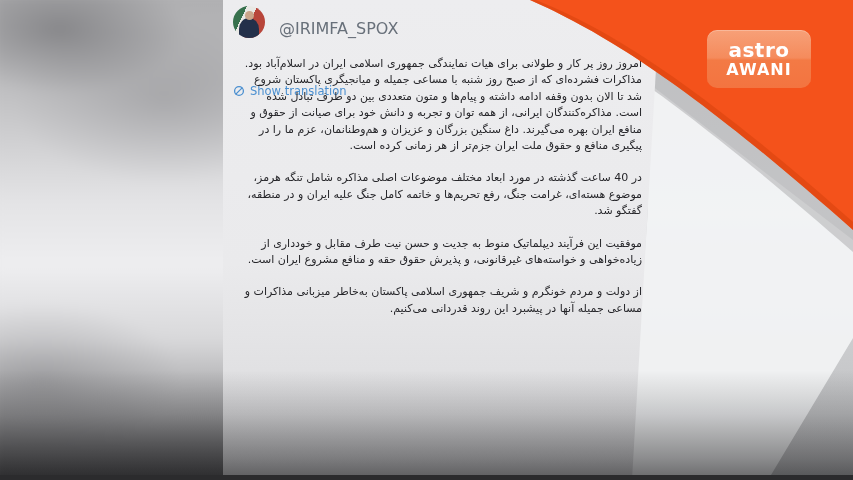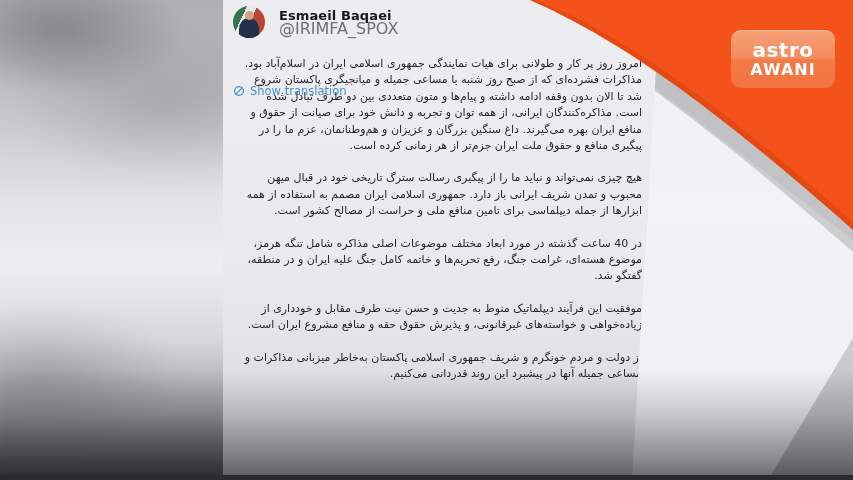--- a/index.html
+++ b/index.html
@@ -67,21 +67,20 @@
   #tweet-body p{margin:0 0 16px 0;}
   
   #wedge-svg{position:absolute;inset:0;z-index:4;pointer-events:none;}
   #logo-box{
     position:absolute;left:707px;top:30px;width:104px;height:58px;z-index:5;
     border-radius:10px;
     background:linear-gradient(180deg,#f7a078 0%,#f58b5c 48%,#f37a45 52%,#f37440 100%);
     box-shadow:inset 0 1px 0 rgba(255,255,255,.25);
     display:flex;flex-direction:column;align-items:center;justify-content:center;
     color:#ffffff;
-    margin-left:24px;
   }
   #logo-box .l1{font-size:20px;font-weight:bold;line-height:22px;letter-spacing:.5px;}
   #logo-box .l2{font-size:16px;font-weight:bold;line-height:18px;letter-spacing:1px;}
   
   #vignette{
     position:absolute;left:0;right:0;bottom:0;height:110px;z-index:6;pointer-events:none;
     background:linear-gradient(180deg,rgba(20,20,22,0) 0%,rgba(20,20,22,.18) 40%,rgba(20,20,22,.45) 80%,rgba(20,20,22,.62) 100%);
   }
   #bottom-strip{
     position:absolute;left:0;right:0;bottom:0;height:5px;z-index:7;
@@ -102,34 +101,32 @@
     <path d="M538,2 C 615,36 705,96 853,230 L853,252 C 700,118 612,56 530,12 Z" fill="#aeafb1" opacity="0.55"></path>
   </svg>
 
   <div id="card">
 
     <div id="avatar">
       <span class="suit"></span>
       <span class="head"></span>
     </div>
 
-    <div class="author-name">Esmaeil Baqaei</div>
     <div class="author-handle">@IRIMFA_SPOX</div>
 
     <div class="show-translation">
       <svg width="12" height="12" viewBox="0 0 12 12">
         <circle cx="6" cy="6" r="4.4" fill="none" stroke="#4a8fd0" stroke-width="1.3"></circle>
         <line x1="2.6" y1="9.4" x2="9.4" y2="2.6" stroke="#4a8fd0" stroke-width="1.3"></line>
       </svg>
       <span>Show translation</span>
     </div>
 
     <div id="tweet-body" dir="rtl">
       <p>امروز روز پر کار و طولانی برای هیات نمایندگی جمهوری اسلامی ایران در اسلام‌آباد بود. مذاکرات فشرده‌ای که از صبح روز شنبه با مساعی جمیله و میانجیگری پاکستان شروع شد تا الان بدون وقفه ادامه داشته و پیام‌ها و متون متعددی بین دو طرف تبادل شده است. مذاکره‌کنندگان ایرانی، از همه توان و تجربه و دانش خود برای صیانت از حقوق و منافع ایران بهره می‌گیرند. داغ سنگین بزرگان و عزیزان و هم‌وطنانمان، عزم ما را در پیگیری منافع و حقوق ملت ایران جزم‌تر از هر زمانی کرده است.</p>
-      <p>هیچ چیزی نمی‌تواند و نباید ما را از پیگیری رسالت سترگ تاریخی خود در قبال میهن محبوب و تمدن شریف ایرانی باز دارد. جمهوری اسلامی ایران مصمم به استفاده از همه ابزارها از جمله دیپلماسی برای تامین منافع ملی و حراست از مصالح کشور است.</p>
       <p>در 40 ساعت گذشته در مورد ابعاد مختلف موضوعات اصلی مذاکره شامل تنگه هرمز، موضوع هسته‌ای، غرامت جنگ، رفع تحریم‌ها و خاتمه کامل جنگ علیه ایران و در منطقه، گفتگو شد.</p>
       <p>موفقیت این فرآیند دیپلماتیک منوط به جدیت و حسن نیت طرف مقابل و خودداری از زیاده‌خواهی و خواسته‌های غیرقانونی، و پذیرش حقوق حقه و منافع مشروع ایران است.</p>
       <p>از دولت و مردم خونگرم و شریف جمهوری اسلامی پاکستان به‌خاطر میزبانی مذاکرات و مساعی جمیله آنها در پیشبرد این روند قدردانی می‌کنیم.</p>
     </div>
   </div>
 
   <svg id="wedge-svg" width="853" height="480" viewBox="0 0 853 480">
     <path d="M530,0 C 612,36 702,96 853,230 L853,0 Z" fill="#f4521b"></path>
     <path d="M530,0 C 612,36 702,96 853,230 L853,222 C 706,92 616,32 536,0 Z" fill="#d8440f" opacity="0.6"></path>
   </svg>

